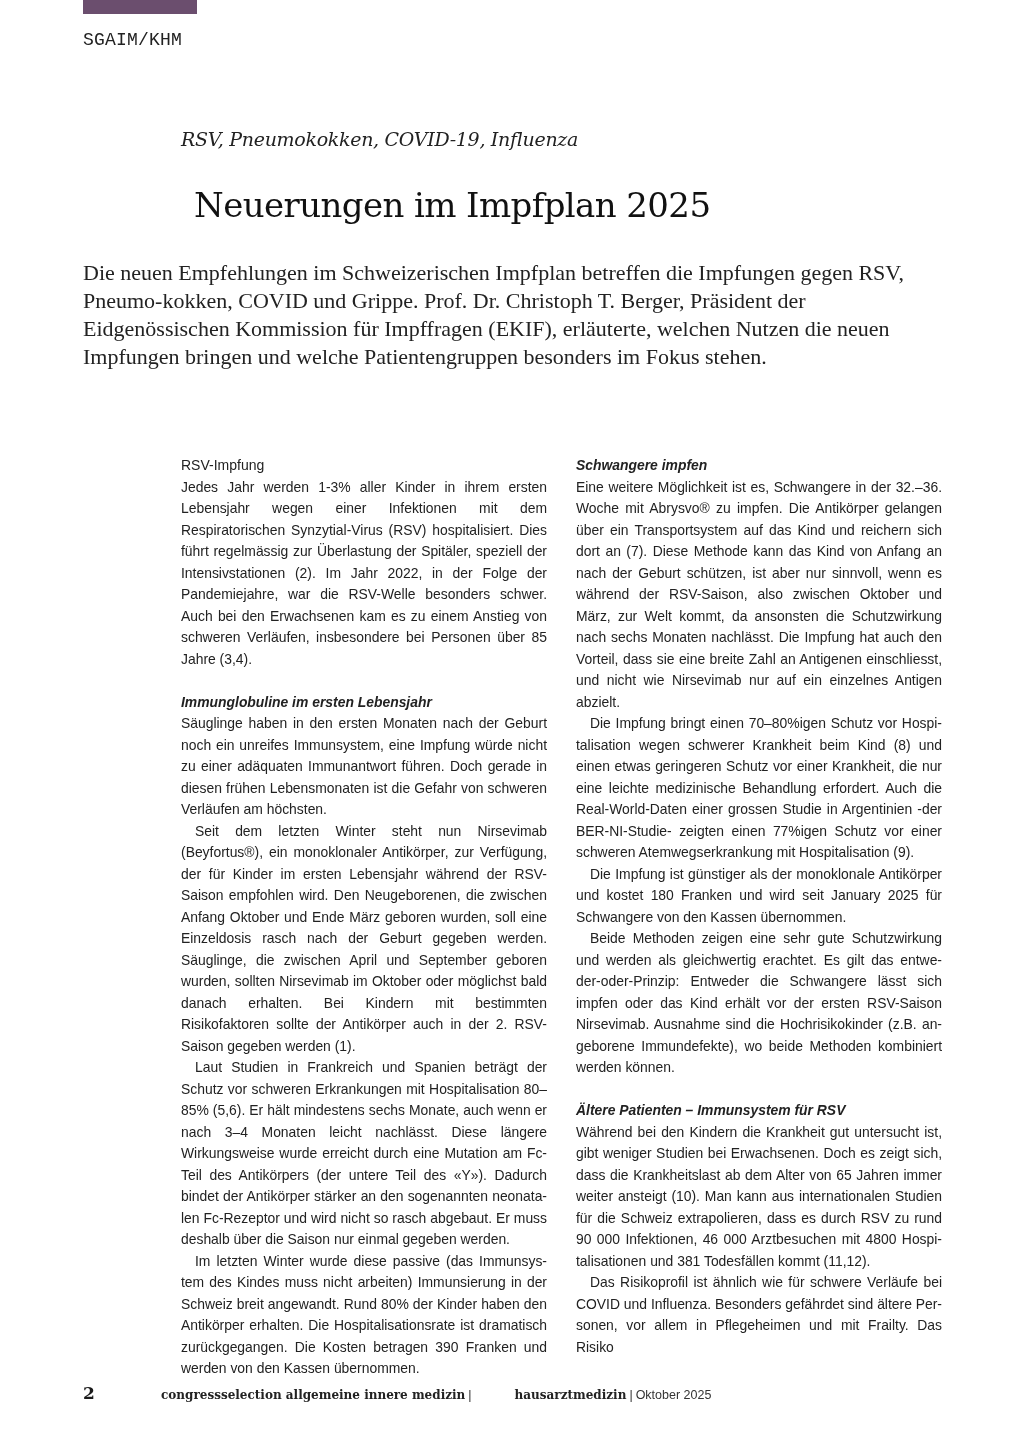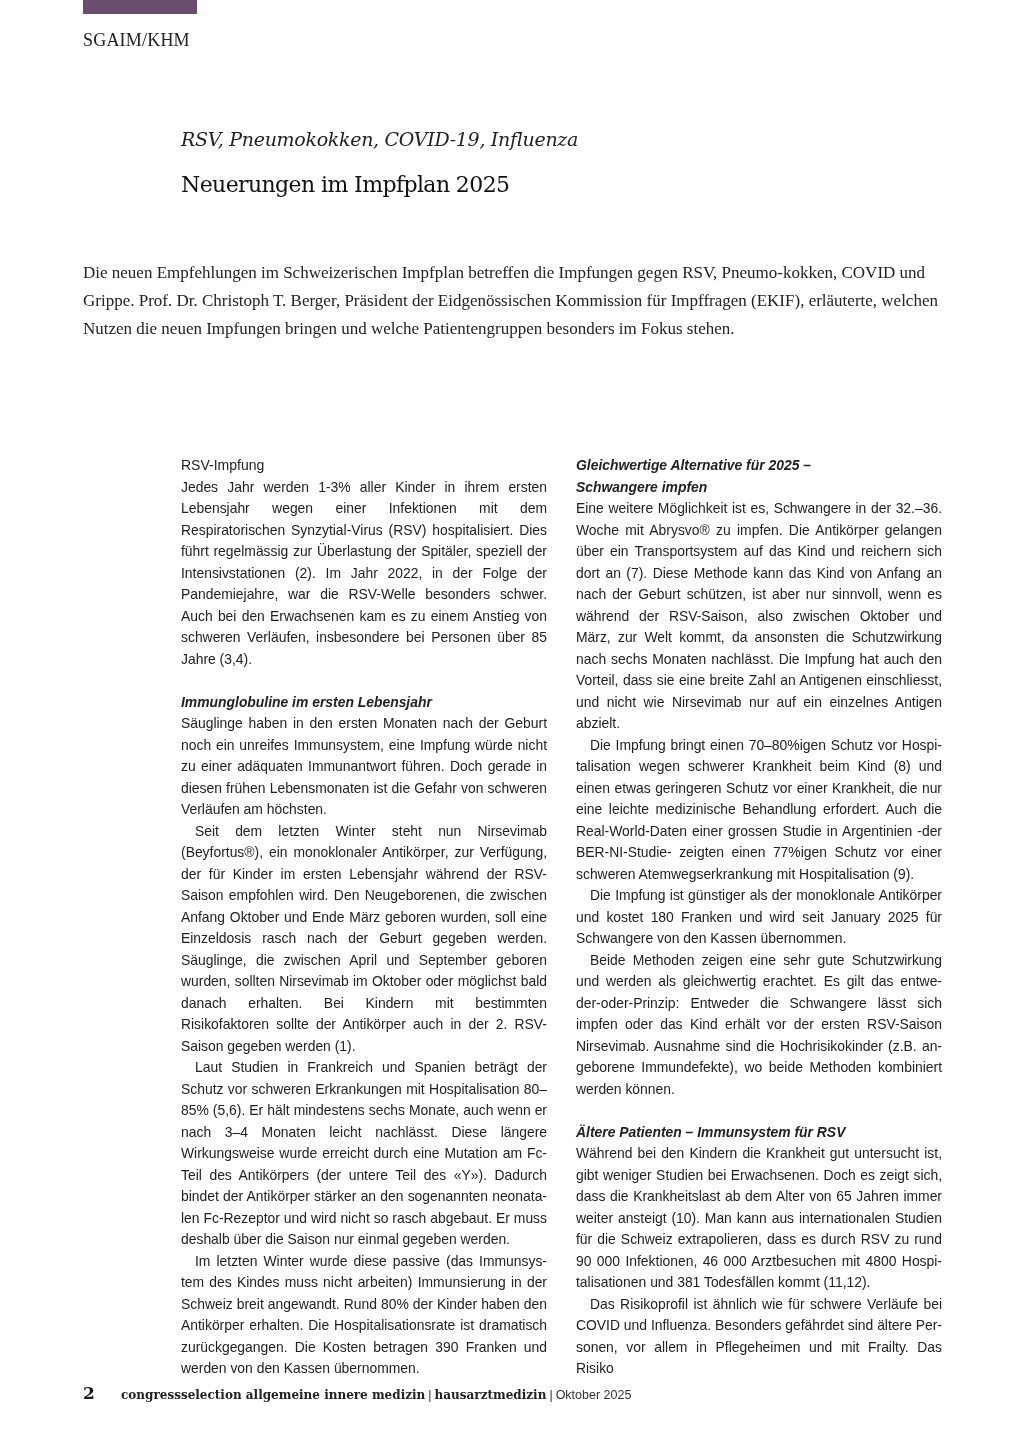--- a/index.html
+++ b/index.html
@@ -1,32 +1,32 @@
 <!DOCTYPE html>
 <html><head>
 <meta charset="utf-8">
 <style>
   html, body { margin: 0; padding: 0; background: #ffffff; }
   body { width: 1024px; height: 1448px; position: relative; overflow: hidden; color: #1a1a1a; }
   .top-bar { position: absolute; left: 83px; top: 0; width: 114px; height: 14px; background: #6b4e6e; }
-  .section-label { position: absolute; left: 83px; top: 30px; font-family: Liberation Serif, serif; font-size: 18px; letter-spacing: 0.2px; color: #222; }
+  .section-label { position: absolute; left: 83px; top: 30px; font-family: Liberation Mono, monospace; font-size: 18px; letter-spacing: 0.2px; color: #222; }
   .kicker { position: absolute; left: 181px; top: 128px; font-family: "DejaVu Serif", serif; font-style: italic; font-size: 19px; color: #222; letter-spacing: -0.3px; }
-  .title { position: absolute; left: 181px; top: 172px; font-family: "DejaVu Serif", serif; font-size: 22px; color: #111; letter-spacing: -0.6px; font-weight: normal; margin: 0; }
-  .lead { position: absolute; left: 83px; top: 259px; width: 860px; font-family: "Liberation Serif", serif; font-size: 17px; line-height: 28px; color: #222; margin: 0; }
+  .title { position: absolute; left: 181px; top: 172px; font-family: "DejaVu Serif", serif; font-size: 34px; color: #111; letter-spacing: -0.6px; font-weight: normal; margin: 13px; }
+  .lead { position: absolute; left: 83px; top: 259px; width: 860px; font-family: "Liberation Serif", serif; font-size: 22px; line-height: 28px; color: #222; margin: 0; }
   .col { position: absolute; top: 455px; width: 366px; font-family: "Liberation Sans", sans-serif; font-size: 13.9px; line-height: 21.5px; color: #222; text-align: justify; hyphens: manual; }
   .col-left { left: 181px; }
   .col-right { left: 576px; }
   .col h3 { margin: 0; font-size: 14px; font-weight: normal; line-height: 21.5px; }
   .col h4 { margin: 0; font-size: 13.9px; font-weight: bold; font-style: italic; line-height: 21.5px; }
   .col p { margin: 0; }
   .col p.indent { text-indent: 14px; }
   .gap { height: 21.5px; }
   .footer { position: absolute; left: 83px; top: 1383px; font-size: 13px; display: flex; align-items: baseline; }
   .page-num { font-family: "DejaVu Serif", serif; font-weight: bold; font-size: 17px; width: 38px; }
-  .pub { font-family: "DejaVu Serif", serif; font-weight: bold; font-size: 12px; color: #222; }
+  .pub { font-family: "DejaVu Serif", serif; font-weight: bold; font-size: 12px; color: #222; margin-left: 40px; }
   .sep { font-family: "Liberation Sans", sans-serif; font-size: 12.5px; color: #333; padding: 0 3px; }
   .date { font-family: "Liberation Sans", sans-serif; font-size: 12.5px; color: #333; }
 </style>
 </head>
 <body>
 
 <div class="top-bar"></div>
 <div class="section-label">SGAIM/KHM</div>
 
 <div class="kicker">RSV, Pneumokokken, COVID-19, Influenza</div>
@@ -38,21 +38,20 @@
   <p>Jedes Jahr werden 1-3% aller Kinder in ihrem ersten Lebensjahr wegen einer Infektionen mit dem Respiratorischen Synzytial-Virus (RSV) hospitalisiert. Dies führt regelmässig zur Überlastung der Spitäler, speziell der Intensivstationen (2). Im Jahr 2022, in der Folge der Pandemiejahre, war die RSV-Welle besonders schwer. Auch bei den Erwachsenen kam es zu einem Anstieg von schweren Verläufen, insbesondere bei Personen über 85 Jahre (3,4).</p>
   <div class="gap"></div>
   <h4>Immunglobuline im ersten Lebensjahr</h4>
   <p>Säuglinge haben in den ersten Monaten nach der Geburt noch ein unreifes Immunsystem, eine Impfung würde nicht zu einer adäquaten Immunantwort führen. Doch gerade in diesen frühen Lebensmonaten ist die Gefahr von schweren Verläufen am höchsten.</p>
   <p class="indent">Seit dem letzten Winter steht nun Nirsevimab (Beyfortus®), ein monoklonaler Antikörper, zur Verfügung, der für Kinder im ersten Lebensjahr während der RSV-Saison empfohlen wird. Den Neugeborenen, die zwischen Anfang Oktober und Ende März geboren wurden, soll eine Einzeldosis rasch nach der Geburt gegeben werden. Säuglinge, die zwischen April und September geboren wurden, sollten Nirsevimab im Oktober oder möglichst bald danach erhalten. Bei Kindern mit bestimmten Risikofaktoren sollte der Antikörper auch in der 2. RSV-Saison gegeben werden (1).</p>
   <p class="indent">Laut Studien in Frankreich und Spanien beträgt der Schutz vor schweren Erkrankungen mit Hospitalisation 80–85% (5,6). Er hält mindestens sechs Monate, auch wenn er nach 3–4 Monaten leicht nachlässt. Diese längere Wirkungsweise wurde erreicht durch eine Mutation am Fc-Teil des Antikörpers (der untere Teil des «Y»). Dadurch bindet der Antikörper stärker an den sogenannten neonata-len Fc-Rezeptor und wird nicht so rasch abgebaut. Er muss deshalb über die Saison nur einmal gegeben werden.</p>
   <p class="indent">Im letzten Winter wurde diese passive (das Immunsys-tem des Kindes muss nicht arbeiten) Immunsierung in der Schweiz breit angewandt. Rund 80% der Kinder haben den Antikörper erhalten. Die Hospitalisationsrate ist dramatisch zurückgegangen. Die Kosten betragen 390 Franken und werden von den Kassen übernommen.</p>
 </div>
 
 <div class="col col-right">
-  <h4>Gleichwertige Alternative für 2025 –</h4>
   <h4>Schwangere impfen</h4>
   <p>Eine weitere Möglichkeit ist es, Schwangere in der 32.–36. Woche mit Abrysvo® zu impfen. Die Antikörper gelangen über ein Transportsystem auf das Kind und reichern sich dort an (7). Diese Methode kann das Kind von Anfang an nach der Geburt schützen, ist aber nur sinnvoll, wenn es während der RSV-Saison, also zwischen Oktober und März, zur Welt kommt, da ansonsten die Schutzwirkung nach sechs Monaten nachlässt. Die Impfung hat auch den Vorteil, dass sie eine breite Zahl an Antigenen einschliesst, und nicht wie Nirsevimab nur auf ein einzelnes Antigen abzielt.</p>
   <p class="indent">Die Impfung bringt einen 70–80%igen Schutz vor Hospi-talisation wegen schwerer Krankheit beim Kind (8) und einen etwas geringeren Schutz vor einer Krankheit, die nur eine leichte medizinische Behandlung erfordert. Auch die Real-World-Daten einer grossen Studie in Argentinien -der BER-NI-Studie- zeigten einen 77%igen Schutz vor einer schweren Atemwegserkrankung mit Hospitalisation (9).</p>
   <p class="indent">Die Impfung ist günstiger als der monoklonale Antikörper und kostet 180 Franken und wird seit January 2025 für Schwangere von den Kassen übernommen.</p>
   <p class="indent">Beide Methoden zeigen eine sehr gute Schutzwirkung und werden als gleichwertig erachtet. Es gilt das entwe-der-oder-Prinzip: Entweder die Schwangere lässt sich impfen oder das Kind erhält vor der ersten RSV-Saison Nirsevimab. Ausnahme sind die Hochrisikokinder (z.B. an-geborene Immundefekte), wo beide Methoden kombiniert werden können.</p>
   <div class="gap"></div>
   <h4>Ältere Patienten – Immunsystem für RSV</h4>
   <p>Während bei den Kindern die Krankheit gut untersucht ist, gibt weniger Studien bei Erwachsenen. Doch es zeigt sich, dass die Krankheitslast ab dem Alter von 65 Jahren immer weiter ansteigt (10). Man kann aus internationalen Studien für die Schweiz extrapolieren, dass es durch RSV zu rund 90 000 Infektionen, 46 000 Arztbesuchen mit 4800 Hospi-talisationen und 381 Todesfällen kommt (11,12).</p>
   <p class="indent">Das Risikoprofil ist ähnlich wie für schwere Verläufe bei COVID und Influenza. Besonders gefährdet sind ältere Per-sonen, vor allem in Pflegeheimen und mit Frailty. Das Risiko</p>
 </div>

